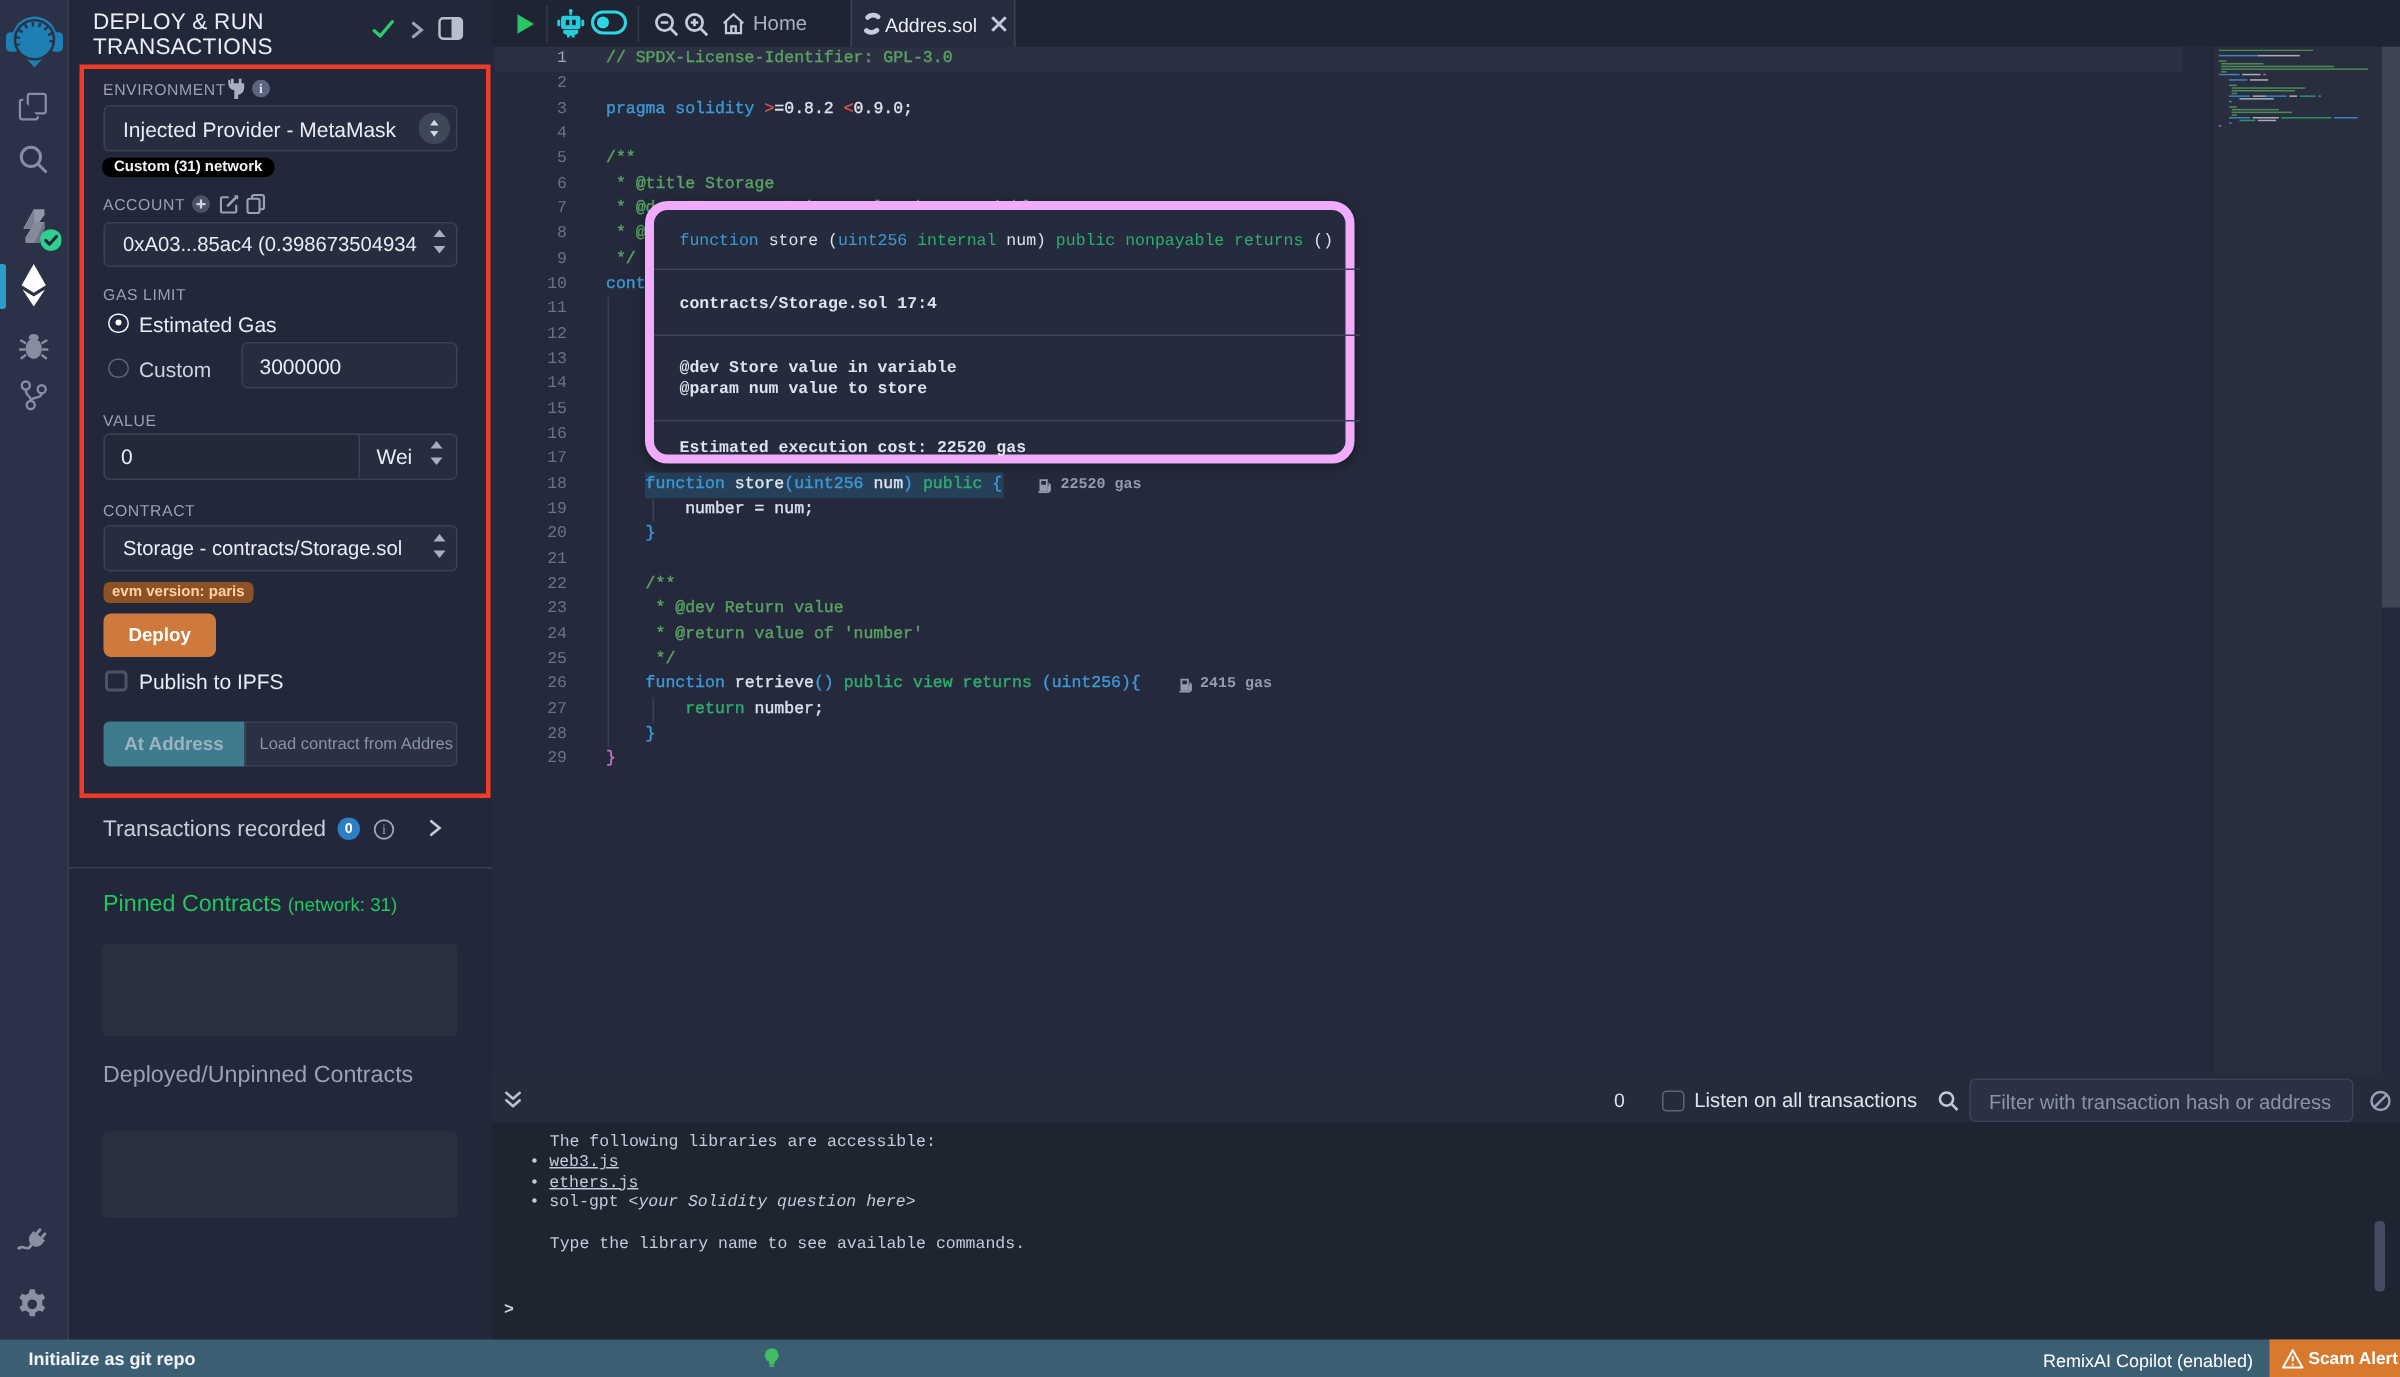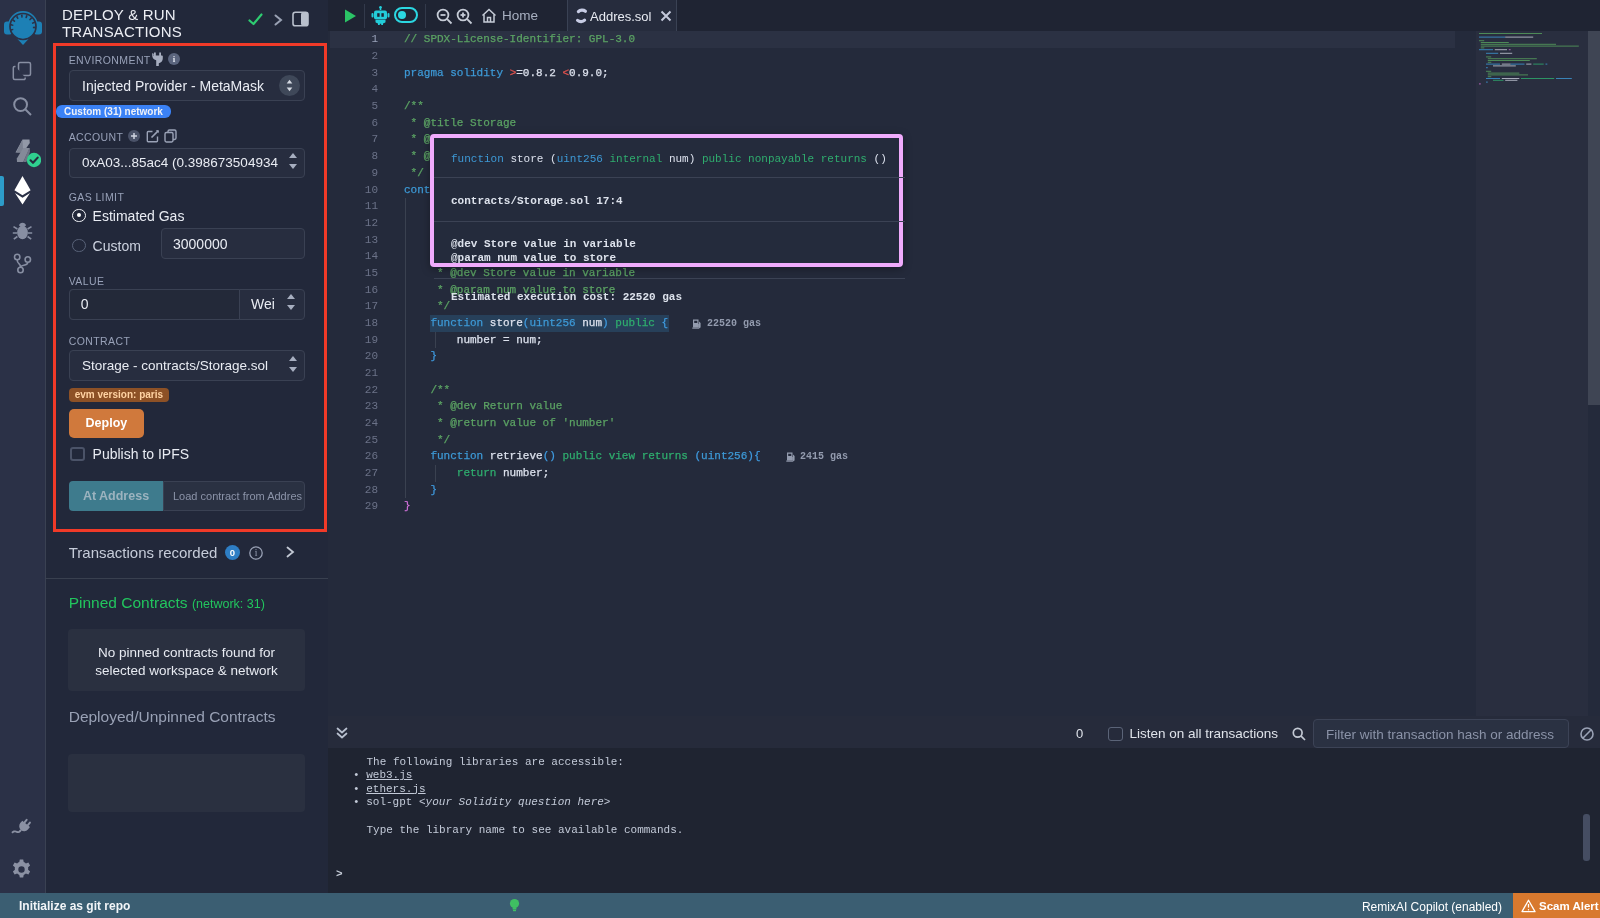--- a/index.html
+++ b/index.html
@@ -99,21 +99,21 @@
       <circle cx="6" cy="6" r="6" fill="#5b657e"></circle>
       <text x="6" y="9.2" font-size="9" font-weight="bold" fill="#dfe4ee" text-anchor="middle" font-family="Liberation Serif,serif">i</text>
     </svg>
 <div class="abs inp" style="left:22.7px;top:70px;width:236px;height:31px"></div>
 <div class="abs" style="left:36px;top:78px;font-size:14px;color:#e9ecf3">Injected Provider - MetaMask</div>
 <svg class="abs" style="left:233px;top:75px" width="21" height="21" viewBox="0 0 21 21">
       <circle cx="10.5" cy="10.5" r="10.5" fill="#3f4859"></circle>
       <path d="M10.5 4.8 L13.3 8.6 H7.7 Z" fill="#d4d9e2"></path>
       <path d="M10.5 16.2 L13.3 12.4 H7.7 Z" fill="#d4d9e2"></path>
     </svg>
-<div class="abs" style="left:10px;top:104.5px;height:13px;background:#3b82f6;border-radius:6px;padding:0 8px;font-size:10px;font-weight:700;line-height:13px;color:#f0f2f7">Custom (31) network</div>
+<div class="abs" style="left:22px;top:104.5px;height:13px;background:#000000;border-radius:6px;padding:0 8px;font-size:10px;font-weight:700;line-height:13px;color:#f0f2f7">Custom (31) network</div>
 
 <div class="abs lbl" style="left:22.7px;top:131px">ACCOUNT</div>
 <svg class="abs" style="left:82px;top:130px" width="12" height="12" viewBox="0 0 12 12">
       <circle cx="6" cy="6" r="6" fill="#4a5268"></circle>
       <path d="M6 3 V9 M3 6 H9" stroke="#cfd4e0" stroke-width="1.5"></path>
     </svg>
 <svg class="abs" style="left:100px;top:129px" width="14" height="14" viewBox="0 0 14 14" fill="none" stroke="#9aa2b6" stroke-width="1.4">
       <path d="M6.5 2.5 H2.2 A0.9 0.9 0 0 0 1.3 3.4 V11.8 A0.9 0.9 0 0 0 2.2 12.7 H10.6 A0.9 0.9 0 0 0 11.5 11.8 V7.5"></path>
       <path d="M5.5 8.5 L12.4 1.6" stroke-width="1.7"></path>
       <path d="M9.8 1.3 L12.7 1.3 L12.7 4.2" fill="#9aa2b6" stroke="none"></path>
@@ -163,21 +163,20 @@
       <circle cx="7" cy="7" r="6.2" fill="none" stroke="#99a1b5" stroke-width="1.3"></circle>
       <text x="7" y="10.3" font-size="9.5" fill="#99a1b5" text-anchor="middle" font-family="Liberation Serif,serif">i</text>
     </svg>
 <svg class="abs" style="left:239px;top:546px" width="11" height="12" viewBox="0 0 11 12" fill="none" stroke="#c3c9d4" stroke-width="1.8" stroke-linecap="round">
       <path d="M2.5 1.5 L8 6 L2.5 10.5"></path>
     </svg>
 <div class="abs" style="left:0;top:578px;width:282px;height:1px;background:#39404f"></div>
 
 <div class="abs" style="left:22.7px;top:594px;font-size:15.5px;color:#22c55e">Pinned Contracts <span style="font-size:12.5px">(network: 31)</span></div>
 <div class="abs" style="left:22px;top:629px;width:237px;height:62px;background:#2a3040;border-radius:4px"></div>
-<div class="abs" style="left:22px;top:644px;width:237px;text-align:center;font-size:13.5px;font-weight:500;color:#e7eaf1;line-height:17.5px">No pinned contracts found for<br>selected workspace &amp; network</div>
 <div class="abs" style="left:22.7px;top:708px;font-size:15.5px;color:#99a1b5">Deployed/Unpinned Contracts</div>
 <div class="abs" style="left:22px;top:753.5px;width:237px;height:58.5px;background:#2a3040;border-radius:4px"></div>
 </div>
 <div class="abs" style="left:53px;top:43px;width:274px;height:489px;border:3px solid #f13a28;z-index:50"></div>
 <div id="tabbar">
 <svg class="abs" style="left:16px;top:9px" width="13" height="14" viewBox="0 0 13 14">
       <path d="M1 0.5 L12 7 L1 13.5 Z" fill="#2bc466"></path>
     </svg>
 <div class="abs" style="left:36px;top:4px;width:1px;height:24px;background:#333a4b"></div>
 <svg class="abs" style="left:43px;top:6px" width="19" height="20" viewBox="0 0 19 20" fill="#23cdd9">
@@ -286,21 +285,21 @@
       <path d="M1 1.5 h5.5 v8 H1 Z M2.2 2.7 v2.4 h3.1 V2.7 Z M7 3.5 l1.6 1.6 v3.9 a1 1 0 0 1-2 0 V6 H7 Z" fill-rule="evenodd"></path>
       <rect x="0.3" y="9.5" width="7" height="1.2"></rect>
     </svg>
 <div class="gas" style="left:707px;top:317.6px">22520 gas</div>
 <svg class="abs" style="left:786px;top:451px" width="10" height="11" viewBox="0 0 10 11" fill="#939bae">
       <path d="M1 1.5 h5.5 v8 H1 Z M2.2 2.7 v2.4 h3.1 V2.7 Z M7 3.5 l1.6 1.6 v3.9 a1 1 0 0 1-2 0 V6 H7 Z" fill-rule="evenodd"></path>
       <rect x="0.3" y="9.5" width="7" height="1.2"></rect>
     </svg>
 <div class="gas" style="left:800px;top:451.1px">2415 gas</div>
 </div>
-<div id="tooltip" class="abs" style="left:430px;top:134px;width:473px;height:133px;background:#242b3c;border:4px solid #f0abfc;border-radius:4px;box-shadow:0 2px 8px rgba(0,0,0,.35);z-index:40">
+<div id="tooltip" class="abs" style="left:430px;top:134px;width:473px;height:175px;background:#242b3c;border:6px solid #f0abfc;border-radius:15px;box-shadow:0 2px 8px rgba(0,0,0,.35);z-index:40">
 <div class="abs" style="left:0;top:39px;width:471px;height:1px;background:#3b4254"></div>
 <div class="abs" style="left:0;top:83px;width:471px;height:1px;background:#3b4254"></div>
 <div class="abs" style="left:0;top:140px;width:471px;height:1px;background:#3b4254"></div>
 <div class="abs" style="left:17px;top:15px;font:11px 'Liberation Mono',monospace;white-space:pre"><span class="k">function</span> <span style="color:#dce1ed">store (</span><span class="k">uint256</span> <span class="gr">internal</span> <span style="color:#dce1ed">num)</span> <span class="gr">public nonpayable returns</span> <span style="color:#dce1ed">()</span></div>
 <div class="abs" style="left:17px;top:57px;font:700 11px 'Liberation Mono',monospace;color:#dde2ec">contracts/Storage.sol 17:4</div>
 <div class="abs" style="left:17px;top:99px;font:700 11px 'Liberation Mono',monospace;color:#dde2ec;line-height:14px">@dev Store value in variable<br>@param num value to store</div>
 <div class="abs" style="left:17px;top:153px;font:700 11px 'Liberation Mono',monospace;color:#dde2ec">Estimated execution cost: 22520 gas</div>
 </div>
 <div class="abs" style="left:1476px;top:31px;width:112px;height:685px;background:#292e3f"></div>
 <svg id="minimap" class="abs" style="left:1479px;top:33px" width="106" height="56" viewBox="0 0 106 56" opacity="0.8">

